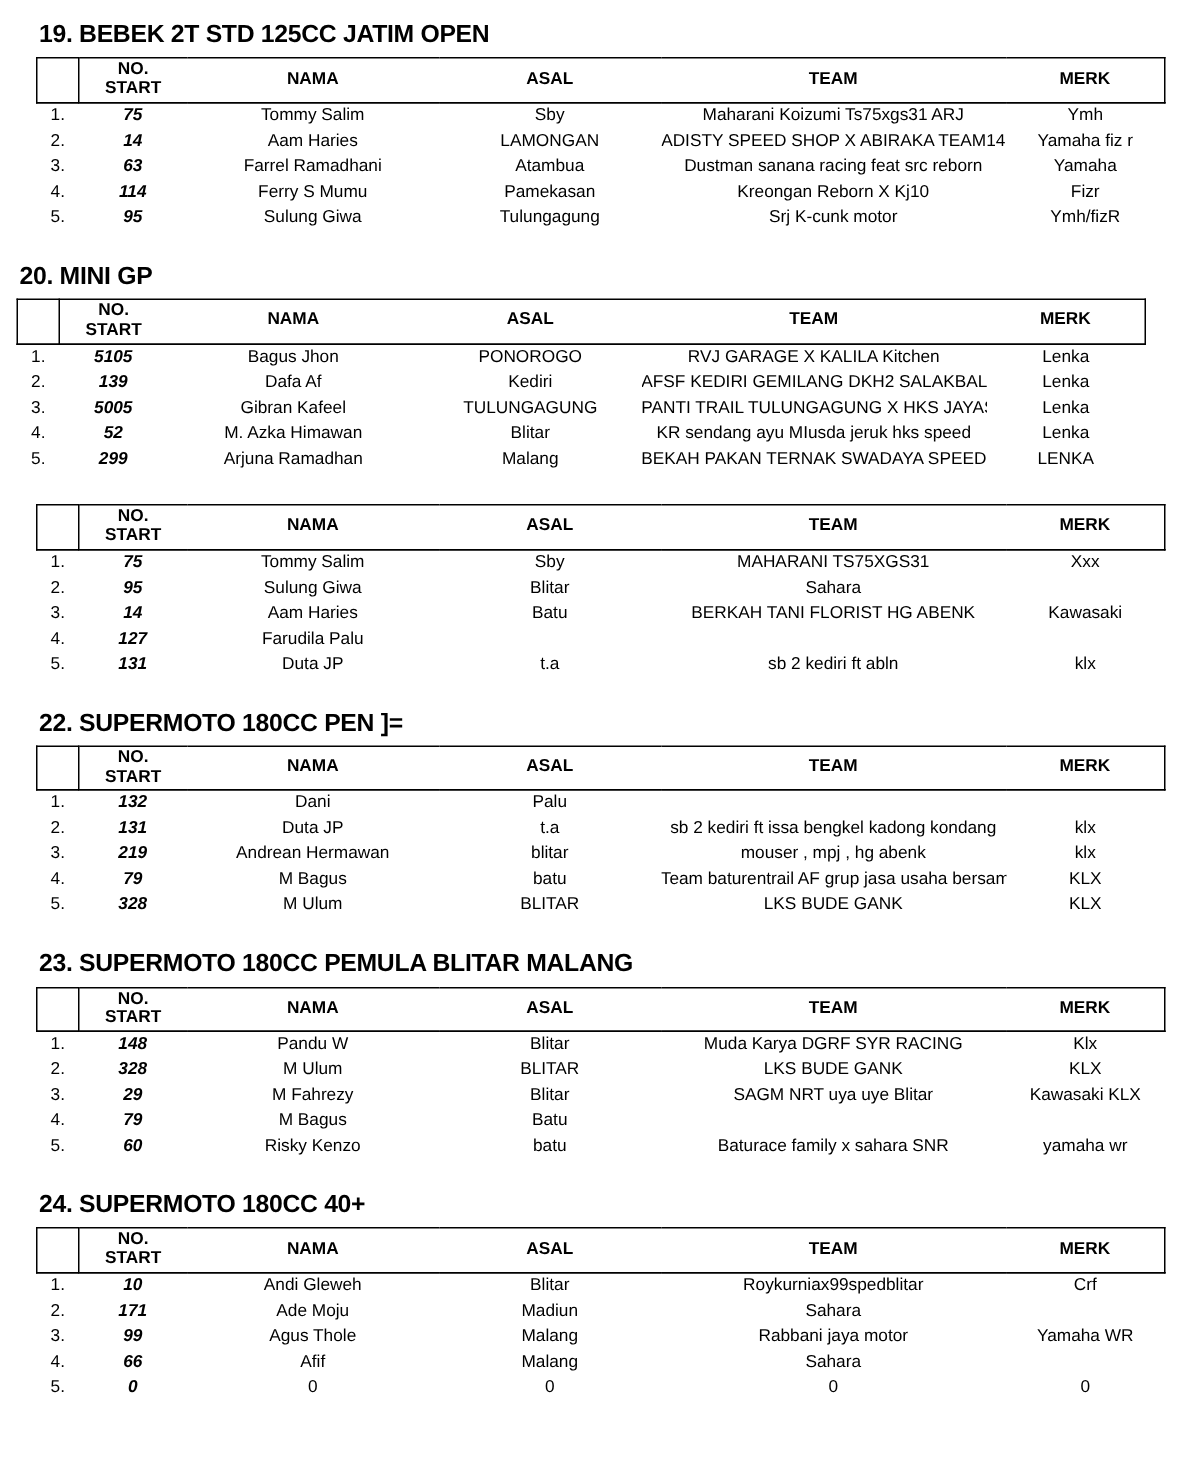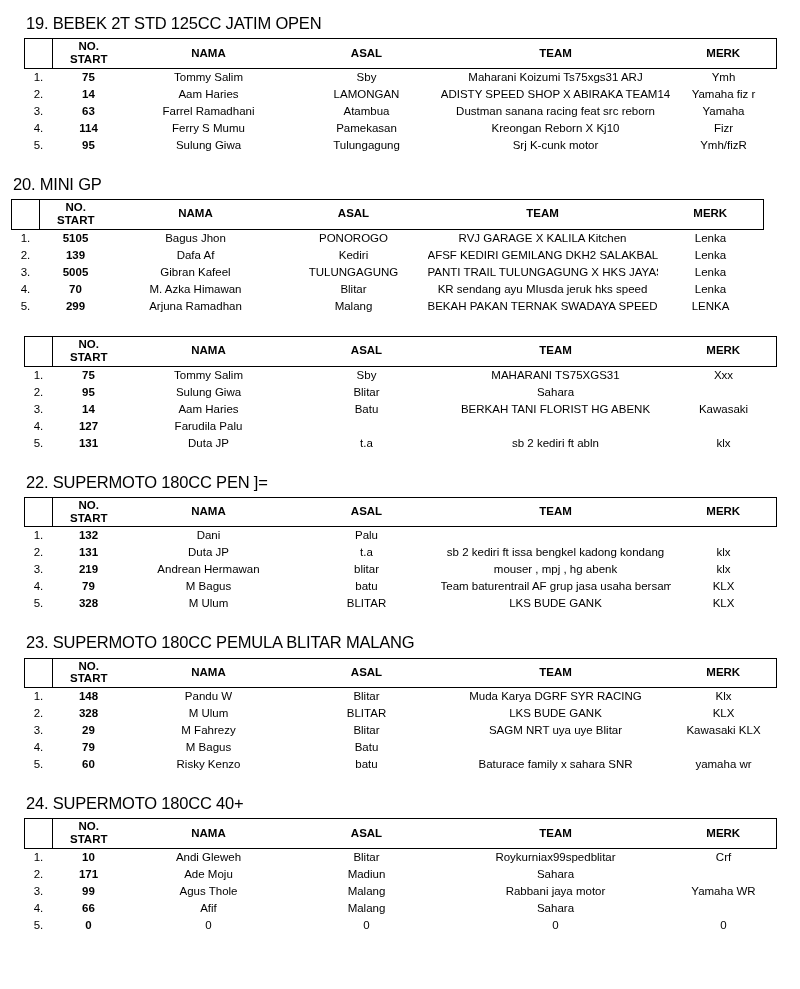--- a/index.html
+++ b/index.html
@@ -22,21 +22,21 @@
     box-sizing: border-box;
     overflow: hidden;
   }
   .section {
     margin: 0 0 0 0;
     padding: 0 24px 0 24px;
     box-sizing: border-box;
   }
   .section-title {
     font-size: 16.5px;
-    font-weight: normal;
+    font-weight: bold;
     letter-spacing: -0.2px;
     line-height: 1.1;
     margin: 0 0 6px 2px;
     white-space: nowrap;
   }
   table.entry-table {
     width: 752px;
     border-collapse: collapse;
     table-layout: fixed;
     font-size: 11.5px;
@@ -73,20 +73,21 @@
     overflow: hidden;
     white-space: nowrap;
   }
   td.col-rank {
     text-align: right;
     padding-right: 7px;
     font-weight: normal;
   }
   td.col-no {
     font-weight: bold;
+    font-style: italic;
   }
   td.col-asal {
     font-weight: normal;
   }
   td.col-nama, td.col-team, td.col-merk {
     font-weight: normal;
   }
   td.small-team {
     font-size: 8.6px;
   }
@@ -218,21 +219,21 @@
             <tr>
               <td class="col-rank">3.</td>
               <td class="col-no">5005</td>
               <td class="col-nama">Gibran Kafeel</td>
               <td class="col-asal">TULUNGAGUNG</td>
               <td class="col-team">PANTI TRAIL TULUNGAGUNG X HKS JAYASPEED</td>
               <td class="col-merk">Lenka</td>
             </tr>
             <tr>
               <td class="col-rank">4.</td>
-              <td class="col-no">70</td>
+              <td class="col-no">52</td>
               <td class="col-nama">M. Azka Himawan</td>
               <td class="col-asal">Blitar</td>
               <td class="col-team">KR sendang ayu MIusda jeruk hks speed</td>
               <td class="col-merk">Lenka</td>
             </tr>
             <tr>
               <td class="col-rank">5.</td>
               <td class="col-no">299</td>
               <td class="col-nama">Arjuna Ramadhan</td>
               <td class="col-asal">Malang</td>

